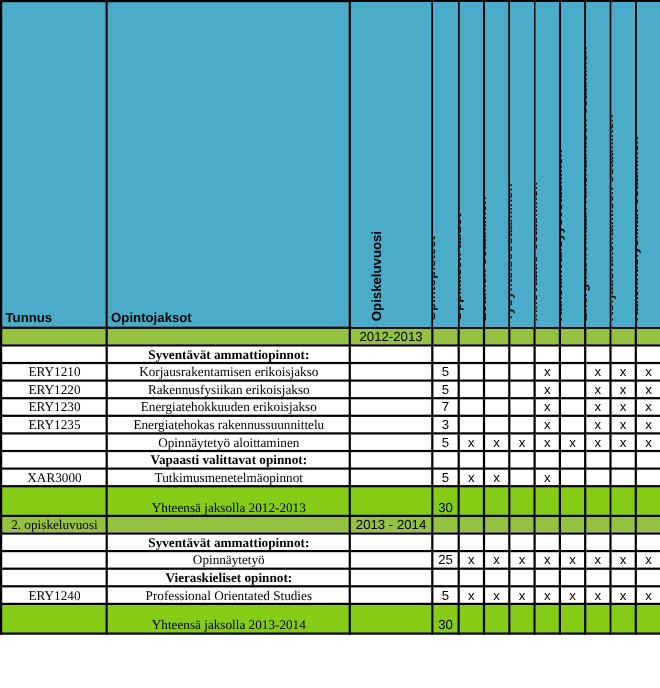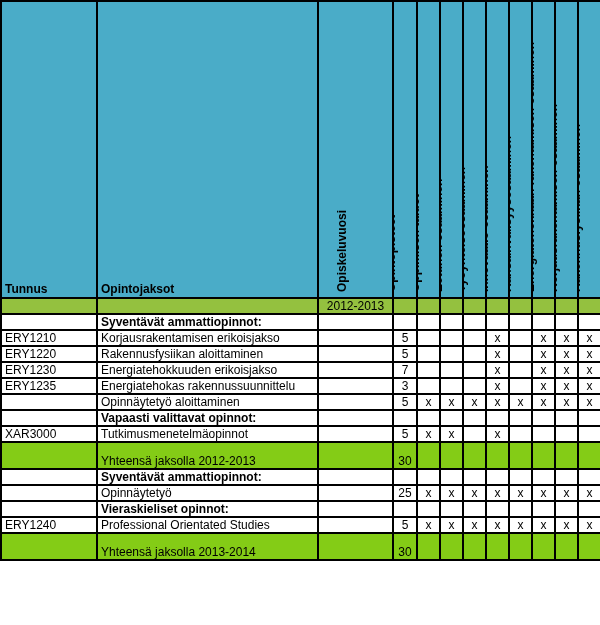--- a/index.html
+++ b/index.html
@@ -18,21 +18,21 @@
     transform:rotate(-90deg);
     transform-origin:0 100%;
     white-space:nowrap;
     font-weight:bold;
     font-size:12px;
     line-height:13px;
   }
   
   tbody tr{height:16px;margin-top:15px;}
   tbody td{background:#ffffff;vertical-align:middle;}
-  td.c-tunnus,td.c-course{text-align:left;padding:0 2px 0 3px;white-space:nowrap;}
+  td.c-tunnus,td.c-course{text-align:center;padding:0 2px 0 3px;white-space:nowrap;font-family:Liberation Serif, serif;}
   td.c-year{text-align:center;}
   td.c-credits,td.c-mark{text-align:center;}
   tr.r-year td{background:#94C13F;}
   tr.r-section td.c-course{font-weight:bold;}
   tr.r-total{height:27px;}
   tr.r-total td{background:#84cc16;vertical-align:bottom;}
   tr.r-grandtotal td{background:#94C13F;}
 </style>
 </head>
 <body>
@@ -126,21 +126,21 @@
         <td class="c-mark"></td>
         <td class="c-mark"></td>
         <td class="c-mark">x</td>
         <td class="c-mark"></td>
         <td class="c-mark">x</td>
         <td class="c-mark">x</td>
         <td class="c-mark">x</td>
       </tr>
       <tr class="r-course">
         <td class="c-tunnus">ERY1220</td>
-        <td class="c-course">Rakennusfysiikan aloittaminen</td>
+        <td class="c-course">Rakennusfysiikan erikoisjakso</td>
         <td class="c-year"></td>
         <td class="c-credits">5</td>
         <td class="c-mark"></td>
         <td class="c-mark"></td>
         <td class="c-mark"></td>
         <td class="c-mark">x</td>
         <td class="c-mark"></td>
         <td class="c-mark">x</td>
         <td class="c-mark">x</td>
         <td class="c-mark">x</td>
@@ -213,20 +213,34 @@
         <td class="c-mark"></td>
         <td class="c-mark"></td>
         <td class="c-mark"></td>
         <td class="c-mark"></td>
       </tr>
       <tr class="r-total">
         <td class="c-tunnus"></td>
         <td class="c-course">Yhteensä jaksolla 2012-2013</td>
         <td class="c-year"></td>
         <td class="c-credits">30</td>
+        <td class="c-mark"></td>
+        <td class="c-mark"></td>
+        <td class="c-mark"></td>
+        <td class="c-mark"></td>
+        <td class="c-mark"></td>
+        <td class="c-mark"></td>
+        <td class="c-mark"></td>
+        <td class="c-mark"></td>
+      </tr>
+      <tr class="r-year">
+        <td class="c-tunnus">2. opiskeluvuosi</td>
+        <td class="c-course"></td>
+        <td class="c-year">2013 - 2014</td>
+        <td class="c-credits"></td>
         <td class="c-mark"></td>
         <td class="c-mark"></td>
         <td class="c-mark"></td>
         <td class="c-mark"></td>
         <td class="c-mark"></td>
         <td class="c-mark"></td>
         <td class="c-mark"></td>
         <td class="c-mark"></td>
       </tr>
       <tr class="r-section">

